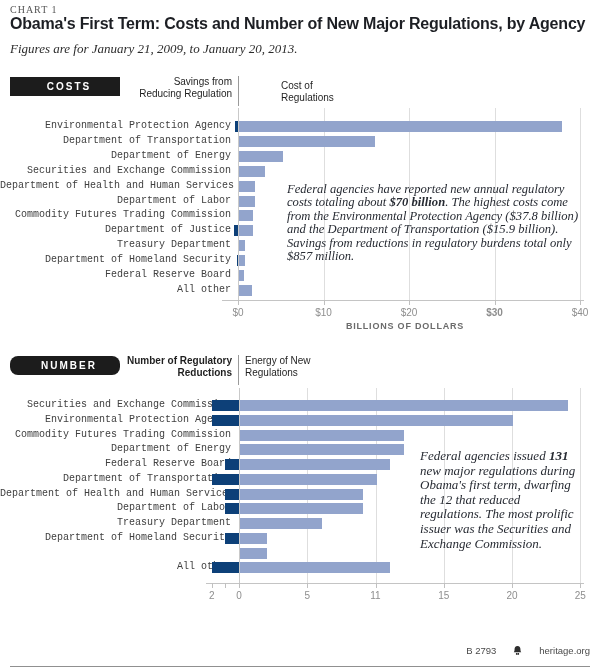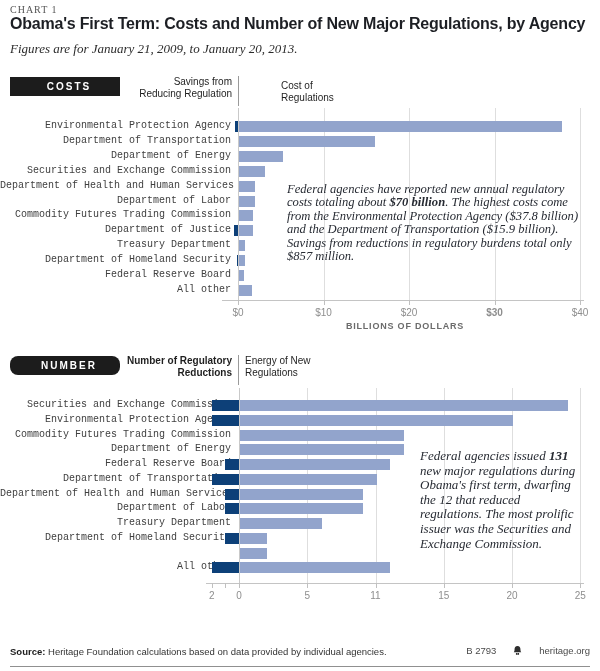--- a/index.html
+++ b/index.html
@@ -265,23 +265,20 @@
         <div class="ticklabel" style="left: 239px;">0</div>
         <div class="ticklabel" style="left: 307.25px;">5</div>
         <div class="ticklabel" style="left: 375.5px;">11</div>
         <div class="ticklabel" style="left: 443.75px;">15</div>
         <div class="ticklabel" style="left: 512px;">20</div>
         <div class="ticklabel" style="left: 580.25px;">25</div>
       </div>
     <div class="annot" id="annot-number"><span>Federal agencies issued </span><b>131</b><span> new major regulations during Obama's first term, dwarfing the 12 that reduced regulations. The most prolific issuer was the Securities and Exchange Commission.</span></div>
   </div>
 
-  <div class="source">
-    <b>Source:</b><span> Heritage Foundation calculations based on data provided by individual agencies.</span>
-  </div>
   <div class="brand">
     <span>B 2793</span>
     <span style="display:inline-flex;">
       <svg width="11" height="11" viewBox="0 0 24 24">
         <path d="M12 2c-4.6 0-6.4 2.8-6.4 7.2 0 3.2-.6 5.3-1.8 6.8h16.4c-1.2-1.5-1.8-3.6-1.8-6.8C18.4 4.8 16.6 2 12 2z" fill="#2e2e2e"></path>
         <rect x="8.6" y="17.4" width="6.8" height="4" fill="#2e2e2e"></rect>
         <path d="M11.6 17.4l.8 4" stroke="#fff" stroke-width="0.9" fill="none"></path>
       </svg>
     </span>
     <span>heritage.org</span>

